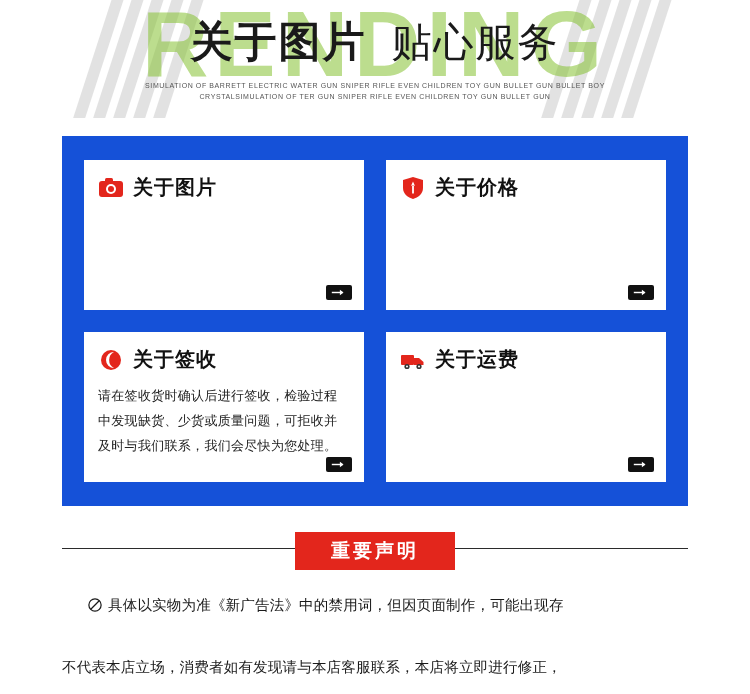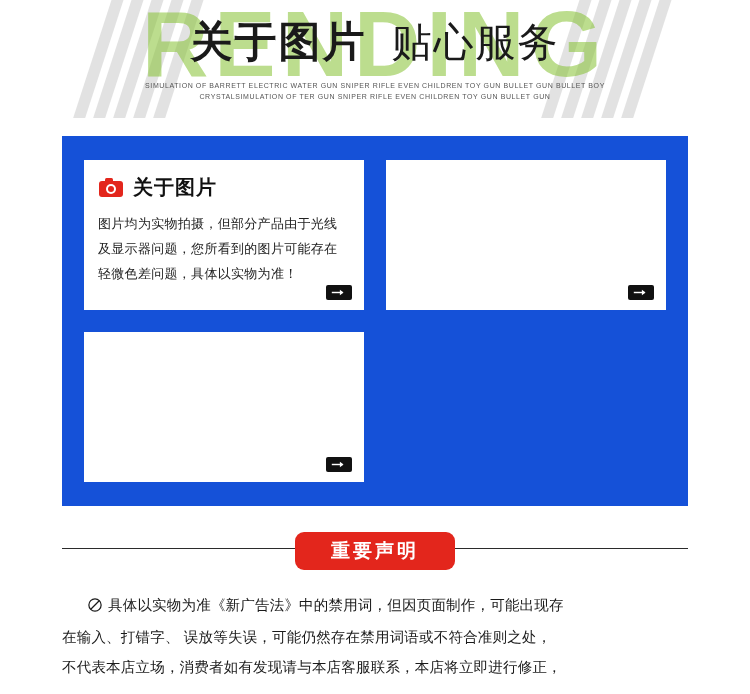--- a/index.html
+++ b/index.html
@@ -156,21 +156,21 @@
     text-align: center;
   }
   .stmt-badge {
     display: inline-block;
     background: #e3261c;
     color: #fff;
     font-size: 19px;
     font-weight: bold;
     letter-spacing: 3px;
     padding: 6px 36px;
-    border-radius: 9px;
+    border-radius: 0;
     position: relative;
   }
   .stmt-text {
     margin-top: 20px;
     font-size: 14.5px;
     line-height: 30px;
     color: #1a1a1a;
     letter-spacing: .2px;
   }
   .stmt-text .no-icon {
@@ -211,58 +211,98 @@
         <span class="icon">
           <svg viewBox="0 0 26 24" width="26" height="24">
             <rect x="1" y="5" width="24" height="16" rx="3" fill="#e3261c"></rect>
             <rect x="7" y="2" width="8" height="4" rx="1.5" fill="#e3261c"></rect>
             <circle cx="13" cy="13" r="5" fill="#ffffff"></circle>
             <circle cx="13" cy="13" r="3" fill="#e3261c"></circle>
           </svg>
         </span>
         <span class="card-title">关于图片</span>
       </div>
-      <div class="card-body">图片均为实物拍摄，但部分产品由于光线及显示器问题，您所看到的图片可能存在轻微色差问题，具体以实物为准！</div>
       <div class="arrow-btn">
         <svg viewBox="0 0 20 10" width="18" height="9">
           <path d="M2 5 H14" stroke="#ffffff" stroke-width="1.6"></path>
           <path d="M11 2 L15 5 L11 8 Z" fill="#ffffff"></path>
         </svg>
       </div>
     </div>
 
     <div class="card">
+      <div class="card-head">
+        <span class="icon">
+          <svg viewBox="0 0 26 24" width="26" height="24">
+            <path d="M13 1 L23 4 V12 C23 18 18 21.5 13 23 C8 21.5 3 18 3 12 V4 Z" fill="#e3261c"></path>
+            <path d="M13 5.5 L15 10 L13 9 L11 10 Z" fill="#ffffff"></path>
+            <rect x="12.1" y="9.5" width="1.8" height="8" fill="#ffffff"></rect>
+          </svg>
+        </span>
+        <span class="card-title">关于价格</span>
+      </div>
       <div class="arrow-btn">
         <svg viewBox="0 0 20 10" width="18" height="9">
           <path d="M2 5 H14" stroke="#ffffff" stroke-width="1.6"></path>
           <path d="M11 2 L15 5 L11 8 Z" fill="#ffffff"></path>
         </svg>
       </div>
     </div>
 
-
     <div class="card">
+      <div class="card-head">
+        <span class="icon">
+          <svg viewBox="0 0 26 24" width="26" height="24">
+            <circle cx="13" cy="12" r="10" fill="#e3261c"></circle>
+            <path d="M16 4 A9 9 0 0 0 16 20 A8 8 0 0 1 16 4 Z" fill="#ffffff"></path>
+          </svg>
+        </span>
+        <span class="card-title">关于签收</span>
+      </div>
+      <div class="card-body">请在签收货时确认后进行签收，检验过程中发现缺货、少货或质量问题，可拒收并及时与我们联系，我们会尽快为您处理。</div>
       <div class="arrow-btn">
         <svg viewBox="0 0 20 10" width="18" height="9">
           <path d="M2 5 H14" stroke="#ffffff" stroke-width="1.6"></path>
           <path d="M11 2 L15 5 L11 8 Z" fill="#ffffff"></path>
         </svg>
       </div>
     </div>
 
+    <div class="card">
+      <div class="card-head">
+        <span class="icon">
+          <svg viewBox="0 0 26 24" width="26" height="24">
+            <rect x="1" y="7" width="13" height="10" rx="1" fill="#e3261c"></rect>
+            <path d="M14 10 H19 L23.5 14 V17 H14 Z" fill="#e3261c"></path>
+            <circle cx="7" cy="18.5" r="2.6" fill="#333"></circle>
+            <circle cx="19" cy="18.5" r="2.6" fill="#333"></circle>
+            <circle cx="7" cy="18.5" r="1" fill="#ffffff"></circle>
+            <circle cx="19" cy="18.5" r="1" fill="#ffffff"></circle>
+          </svg>
+        </span>
+        <span class="card-title">关于运费</span>
+      </div>
+      <div class="arrow-btn">
+        <svg viewBox="0 0 20 10" width="18" height="9">
+          <path d="M2 5 H14" stroke="#ffffff" stroke-width="1.6"></path>
+          <path d="M11 2 L15 5 L11 8 Z" fill="#ffffff"></path>
+        </svg>
+      </div>
+    </div>
+
   </div>
 </div>
 
 <div class="statement">
   <div class="stmt-line"></div>
   <div class="stmt-badge-wrap">
     <span class="stmt-badge">重要声明</span>
   </div>
   <div class="stmt-text">
     <span class="indent"></span><span class="no-icon"><svg viewBox="0 0 16 16" width="14" height="14">
           <circle cx="8" cy="8" r="7" fill="none" stroke="#1a1a1a" stroke-width="1.4"></circle>
           <line x1="3.2" y1="12.8" x2="12.8" y2="3.2" stroke="#1a1a1a" stroke-width="1.4"></line>
         </svg></span><span>具体以实物为准《新广告法》中的禁用词，但因页面制作，可能出现存</span><br>
-    <span>在输入、打错字、 误放等失误，可能仍然存在禁用词语或不符合准则之处，</span><br>
+    <br>
     <span>不代表本店立场，消费者如有发现请与本店客服联系，本店将立即进行修正，</span><br>
     
   </div>
 </div>
 
 </body></html>

